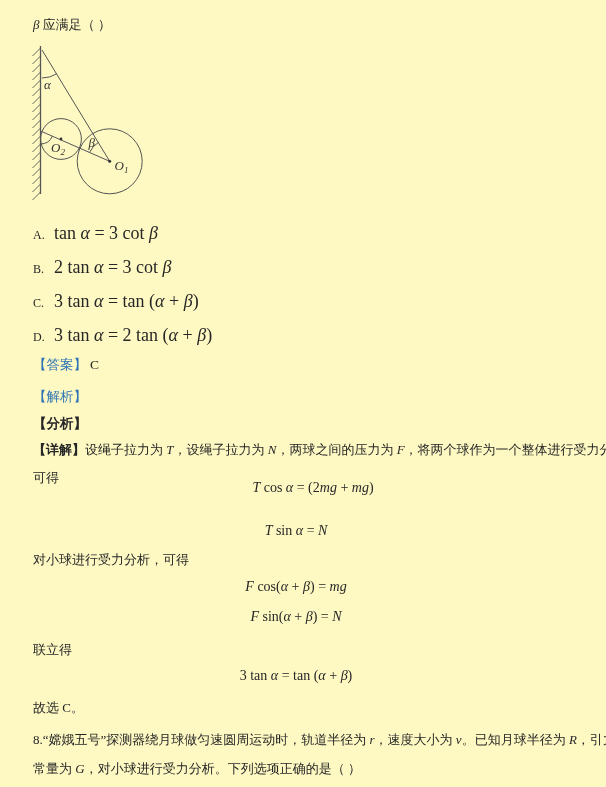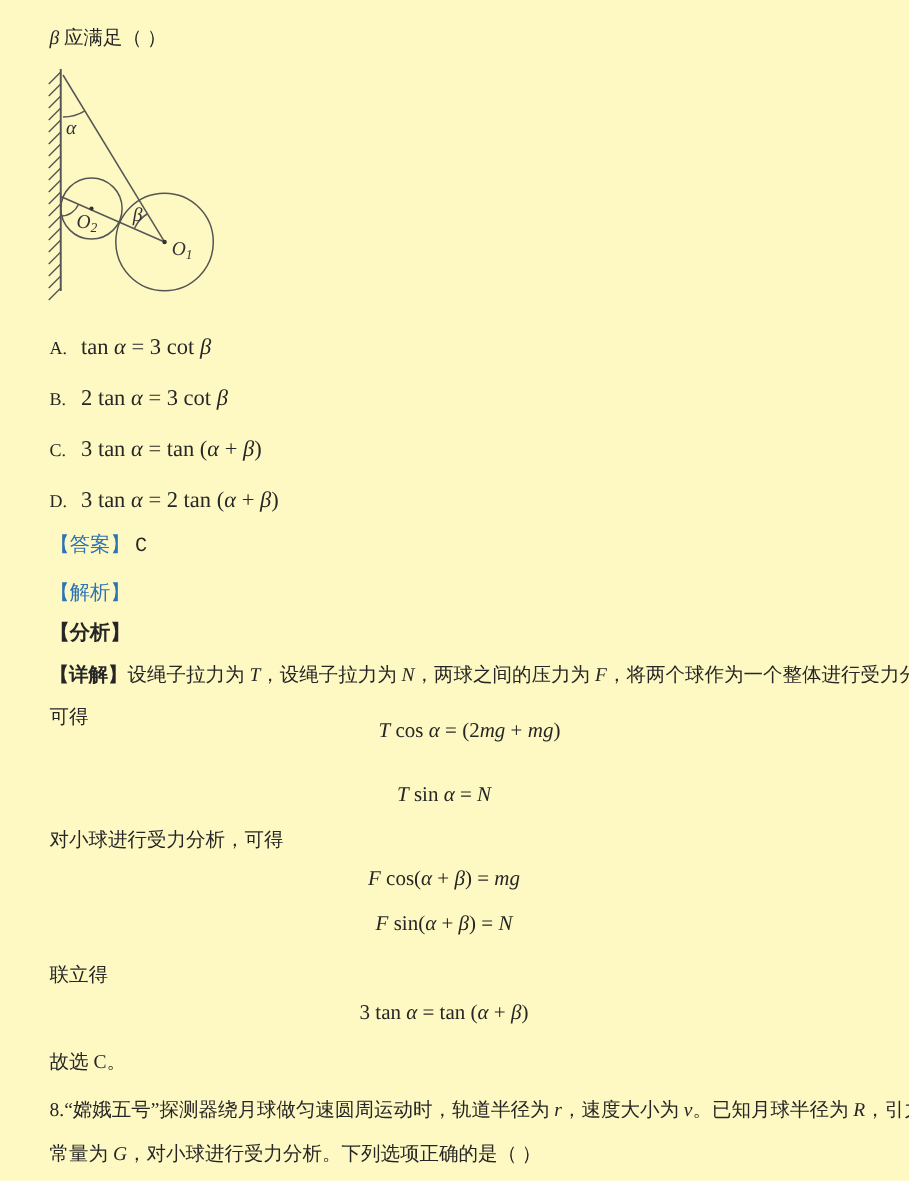--- a/index.html
+++ b/index.html
@@ -6,26 +6,26 @@
   * { margin:0; padding:0; box-sizing:border-box; }
   body { background:#fff; }
   .page {
     position:relative; width:606px; height:787px; background:#fef9c3;
     font-family:"Liberation Serif","DejaVu Serif",serif; color:#262626; overflow:hidden;
   }
   .line { position:absolute; left:33px; font-size:13px; white-space:nowrap; line-height:17px; }
   .eq { position:absolute; left:0; width:592px; text-align:center; font-size:14px; white-space:nowrap; }
   .opt { position:absolute; left:33px; white-space:nowrap; }
   .letter { font-size:12px; display:inline-block; width:21px; }
-  .formula { font-size:15px; }
+  .formula { font-size:18px; }
   .it { font-style:italic; }
   .bd { font-weight:bold; }
   .blue { color:var(--accent); }
   .ansval { margin-left:3px; }
-  .hdr { font-size:13.5px;font-family:Liberation Mono, monospace; }
+  .hdr { font-size:13.5px; }
   svg.diagram { position:absolute; left:25px; top:40px; }
   .stroke { stroke:#555; fill:none; stroke-width:1; }
   .thin { stroke:#555; stroke-width:0.9; }
   .dot { fill:#333; stroke:none; }
   .dlabel { font-family:"Liberation Serif","DejaVu Serif",serif; font-style:italic; font-size:13px; fill:#333; }
   .dsub { font-size:9px; }
 </style>
 </head>
 <body>
 

